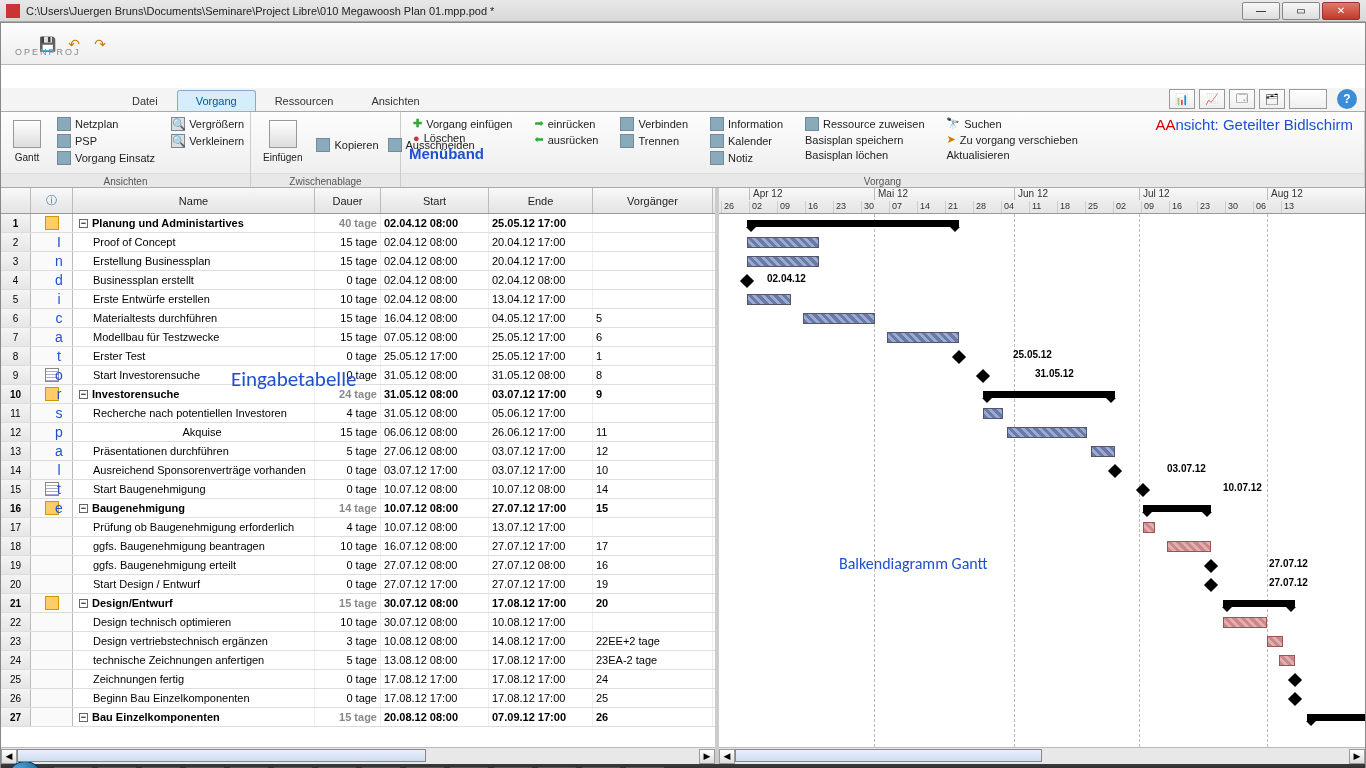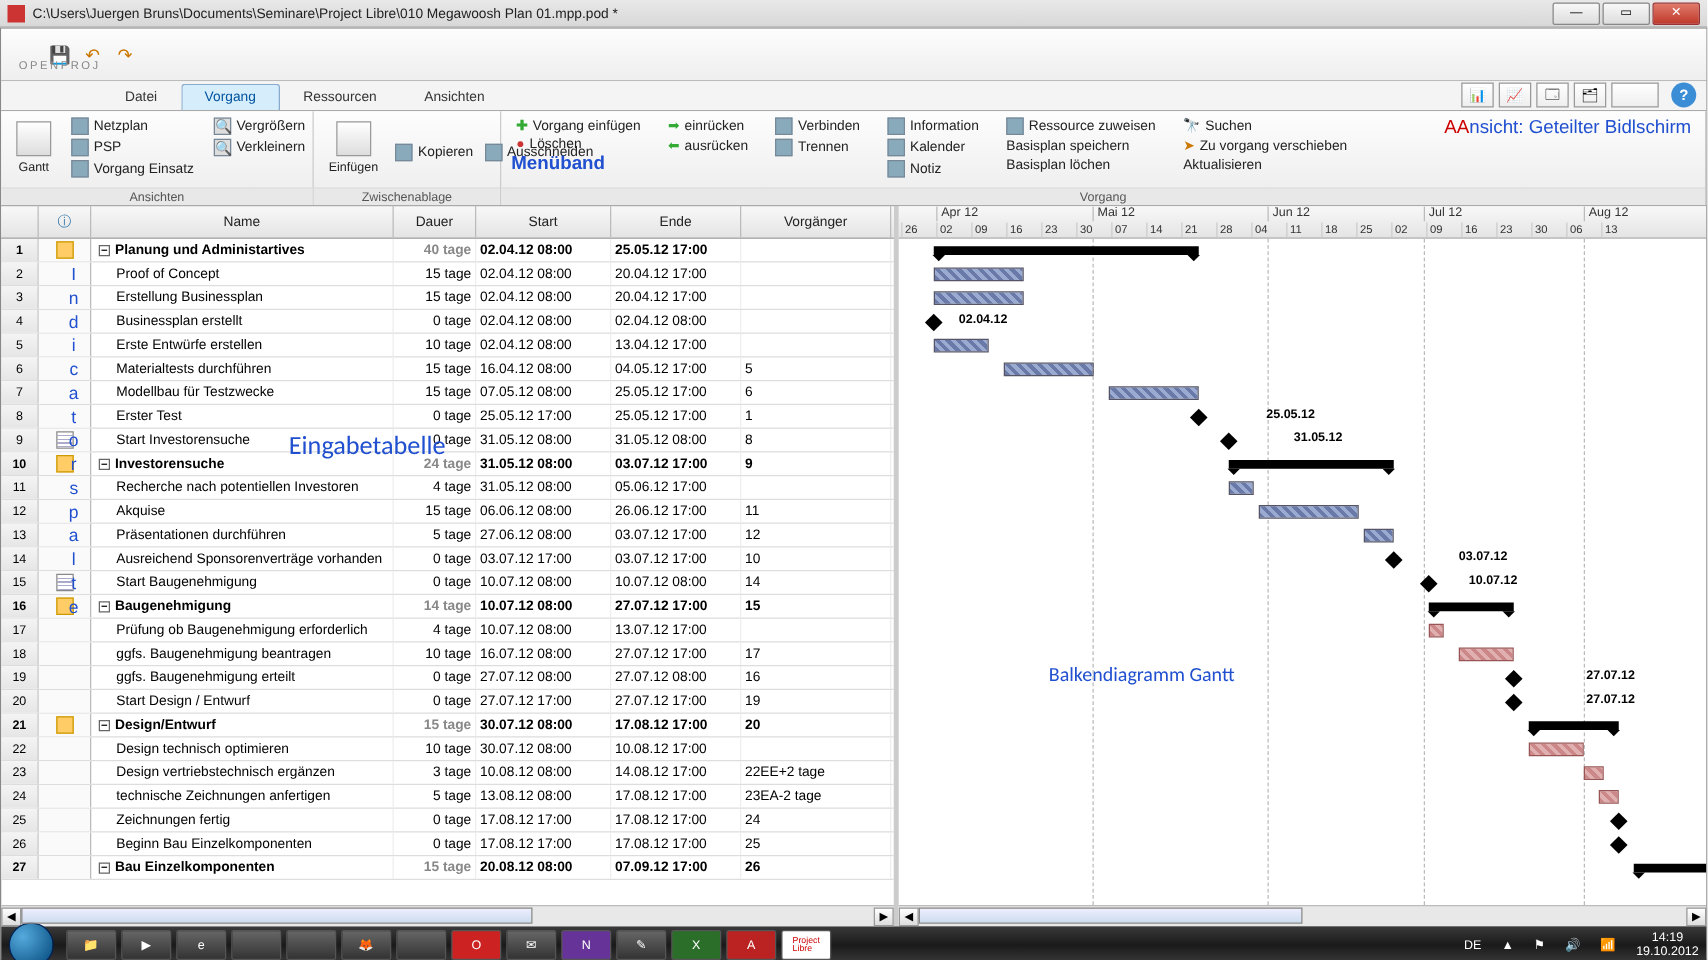--- a/index.html
+++ b/index.html
@@ -9,21 +9,21 @@
 .winbtns { display:flex; gap:2px;}
 .winbtn { width:38px; height:18px; font-size:10px; text-align:center; line-height:16px; border:1px solid #888; background:linear-gradient(#f8f8f8,#ddd); border-radius:2px;}
 .winbtn.close{background:linear-gradient(#e07a6a,#c0392b); color:#fff; border-color:#933;}
 .app-frame{border:1px solid #888; background:#fff; height:746px;}
 .qat{height:42px; display:flex; align-items:center; border-bottom:1px solid #bbb; padding:0 8px; background:linear-gradient(#fdfdfd,#eee);}
 .logo{font-family:Georgia,serif;font-size:20px;font-style:italic; border:2px solid #c00; border-radius:12px; padding:2px 10px; background:#fff;}
 .logo .p{color:#c00;font-weight:bold;}
 .sublogo{position:absolute; font-size:9px; color:#888; letter-spacing:2px; margin-top:16px; margin-left:6px;}
 .qat-icons{display:flex; gap:8px; margin-left:30px;}
 .qat-icons span{width:18px;height:18px;display:inline-flex;align-items:center;justify-content:center;font-size:14px;}
-.tabs{height:24px; display:flex; align-items:flex-end; border-bottom:1px solid #aaa; padding-left:80px; position:relative; background:#f4f4f4;}
+.tabs{height:24px; display:flex; align-items:flex-end; border-bottom:1px solid #aaa; padding-left:112px; position:relative; background:#f4f4f4;margin-top:23px;}
 .tab{padding:4px 18px; font-size:11px; color:#333; border:1px solid transparent; border-bottom:none; cursor:pointer;}
 .tab.active{background:#d6eefb; border-color:#8ac; border-radius:3px 3px 0 0; color:#0054a0;}
 .tabs .right-icons{position:absolute; right:8px; bottom:2px; display:flex; gap:4px; align-items:center;}
 .right-icons .ic{width:26px;height:20px;border:1px solid #999; background:linear-gradient(#fff,#eee); display:flex;align-items:center;justify-content:center;font-size:11px;}
 .help-ic{width:20px;height:20px;border-radius:10px;background:#3b8dd6;color:#fff;text-align:center;line-height:20px;font-weight:bold;font-size:12px;margin-left:6px;}
 .ribbon{height:76px; display:flex; border-bottom:1px solid #aaa; background:linear-gradient(#fdfdfd,#ececec);}
 .rgroup{border-right:1px solid #ccc; padding:4px 8px 2px; display:flex; flex-direction:column; position:relative;}
 .rgroup .glabel{font-size:10px; text-align:center; color:#555; border-top:1px solid #ddd; margin-top:auto; padding-top:2px; position:absolute; bottom:0; left:0; right:0; background:#e8e8e8;}
 .rbtn{font-size:11px; color:#222; padding:1px 4px; display:flex; align-items:center; gap:4px; white-space:nowrap;}
 .rbtn .ic{width:14px;height:14px;display:inline-block;background:#8ab; border:1px solid #789;}
@@ -403,21 +403,21 @@
               <span>Recherche nach potentiellen Investoren</span>
             </div>
             <div class="td c-dur">4 tage</div>
             <div class="td c-start">31.05.12 08:00</div>
             <div class="td c-end">05.06.12 17:00</div>
             <div class="td c-pred"></div>
           </div>
           <div class="row">
             <div class="td c-row">12</div>
             <div class="td c-ind"></div>
-            <div class="td c-name" style="padding-left:20px;">
+            <div class="td c-name" style="padding-left:20px;justify-content:center;">
               <span>Akquise</span>
             </div>
             <div class="td c-dur">15 tage</div>
             <div class="td c-start">06.06.12 08:00</div>
             <div class="td c-end">26.06.12 17:00</div>
             <div class="td c-pred">11</div>
           </div>
           <div class="row">
             <div class="td c-row">13</div>
             <div class="td c-ind"></div>
@@ -717,21 +717,21 @@
           <div class="grow" style="top: 475px;">
             <div class="ms" style="left: 571px;"></div>
           </div>
           <div class="grow" style="top: 494px;">
             <div class="sumbar" style="left: 588px; width: 72px;"></div>
           </div>
           <div class="mslabel" style="top: 59px; left: 48px;">02.04.12</div>
           <div class="mslabel" style="top: 135px; left: 294px;">25.05.12</div>
           <div class="mslabel" style="top: 154px; left: 316px;">31.05.12</div>
           <div class="mslabel" style="top: 249px; left: 448px;">03.07.12</div>
-          <div class="mslabel" style="top: 268px; left: 456px;">10.07.12</div>
+          <div class="mslabel" style="top: 268px; left: 504px;">10.07.12</div>
           <div class="mslabel" style="top: 344px; left: 550px;">27.07.12</div>
           <div class="mslabel" style="top: 363px; left: 550px;">27.07.12</div>
         </div>
       <div class="hscroll">
         <div class="arr">◀</div>
         <div class="track">
             <div class="thumb" style="left:0;width:50%;"></div>
           </div>
         <div class="arr">▶</div>
       </div>

